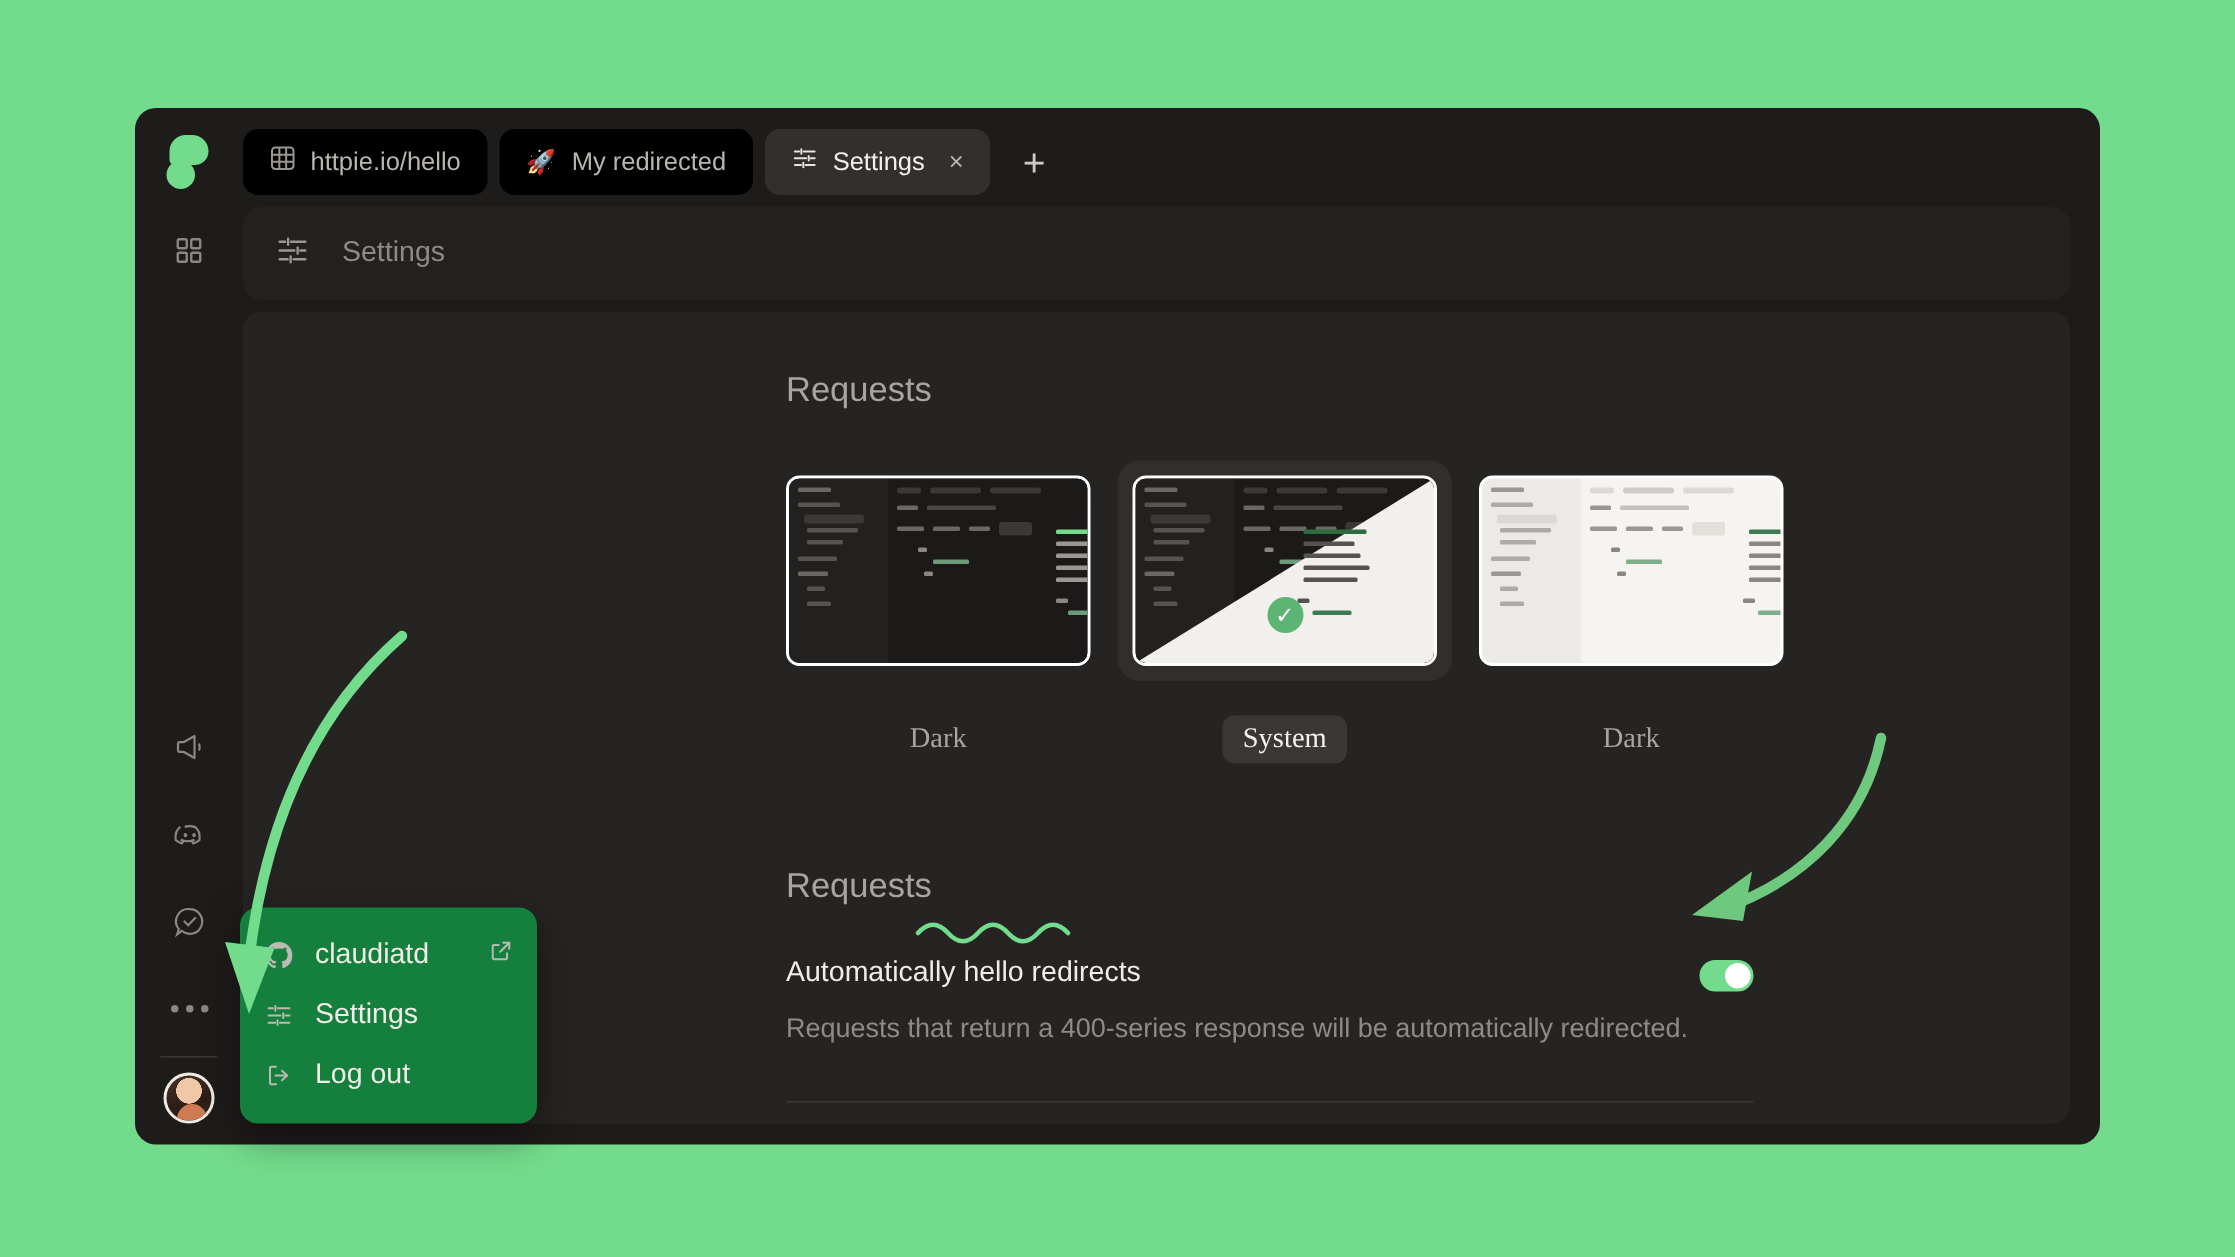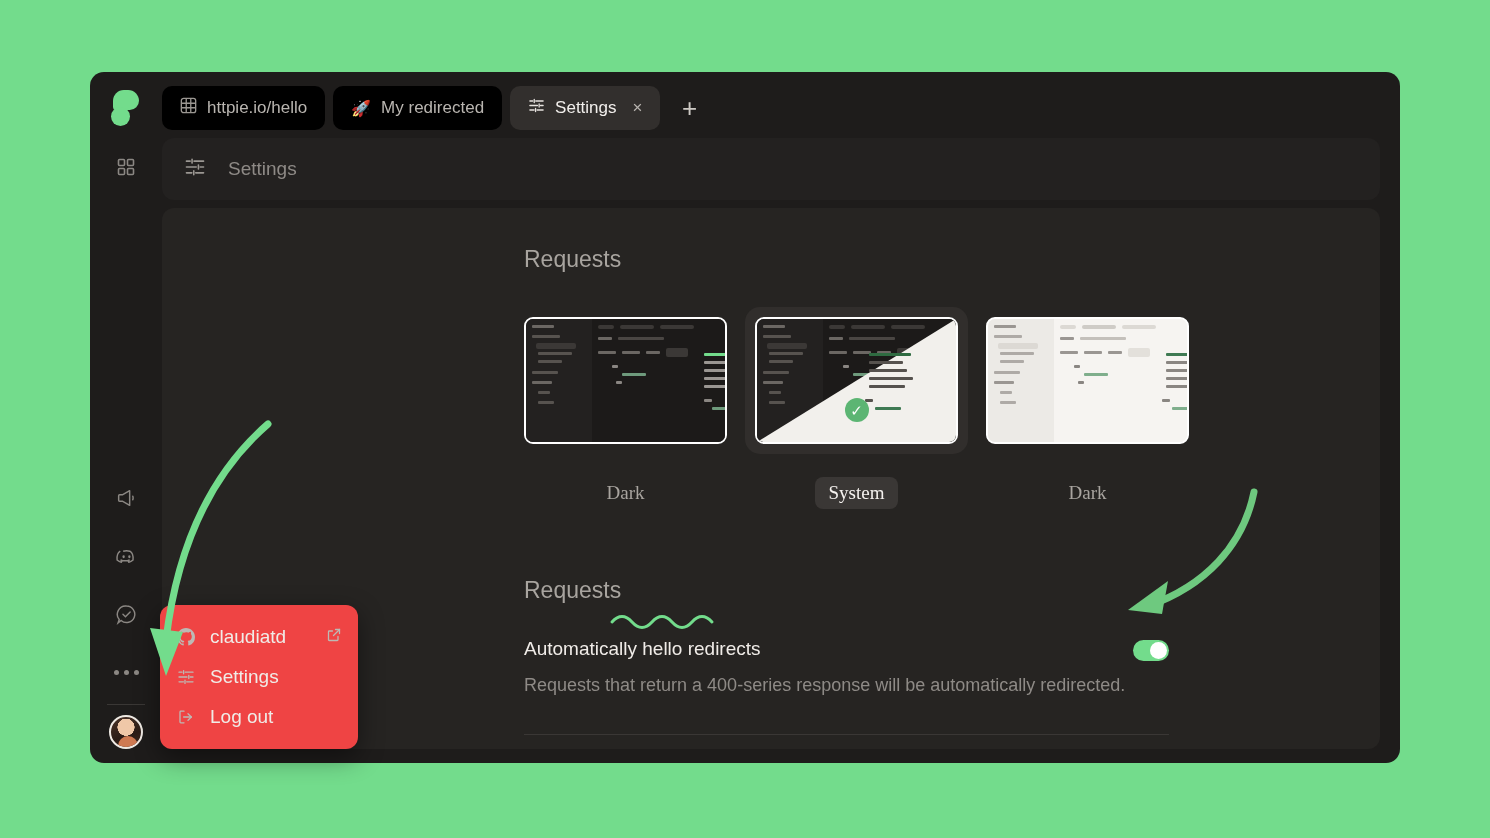--- a/index.html
+++ b/index.html
@@ -129,21 +129,21 @@
   .toggle {
     width:36px; height:21px; border-radius:11px; background:#73dc8c;
     position:relative; flex:0 0 auto; margin-top:2px;
   }
   .toggle .knob { position:absolute; right:2px; top:2px; width:17px; height:17px; border-radius:50%; background:#fff; }
   .divider { height:1px; background:#3a3735; margin-top:38px; }
 
   
   .ctx-menu {
     position:absolute; left:160px; top:605px; width:198px;
-    background:#ef4444; border-radius:12px; padding:12px 0;
+    background:#15803d; border-radius:12px; padding:12px 0;
     box-shadow: 0 8px 26px rgba(0,0,0,.45);
   }
   .ctx-item {
     display:flex; align-items:center; gap:14px;
     padding: 9px 16px; color:#f0ece8; font-size:19px;
   }
   .ctx-item .ctx-ico { width:20px; height:20px; display:flex; align-items:center; justify-content:center; color:#bdb9b4; }
   .ctx-item .ctx-ext { margin-left:auto; color:#bdb9b4; }
 
   

